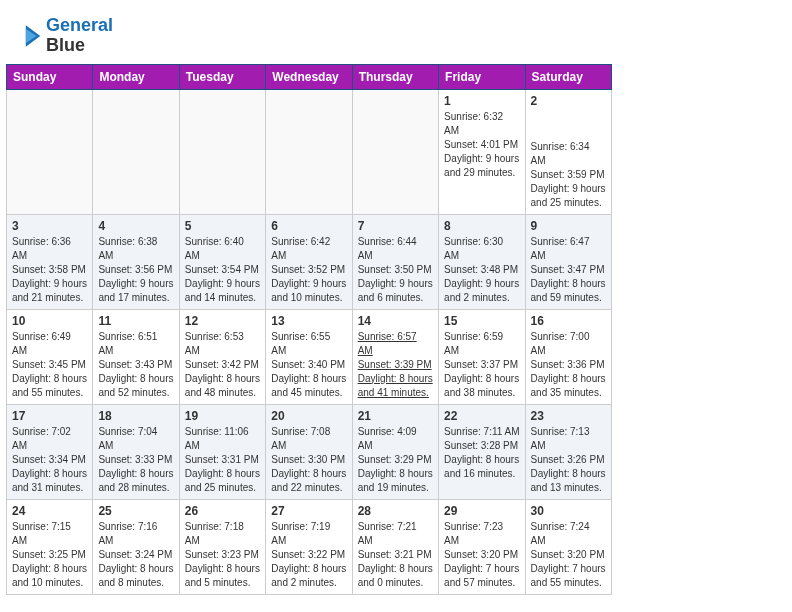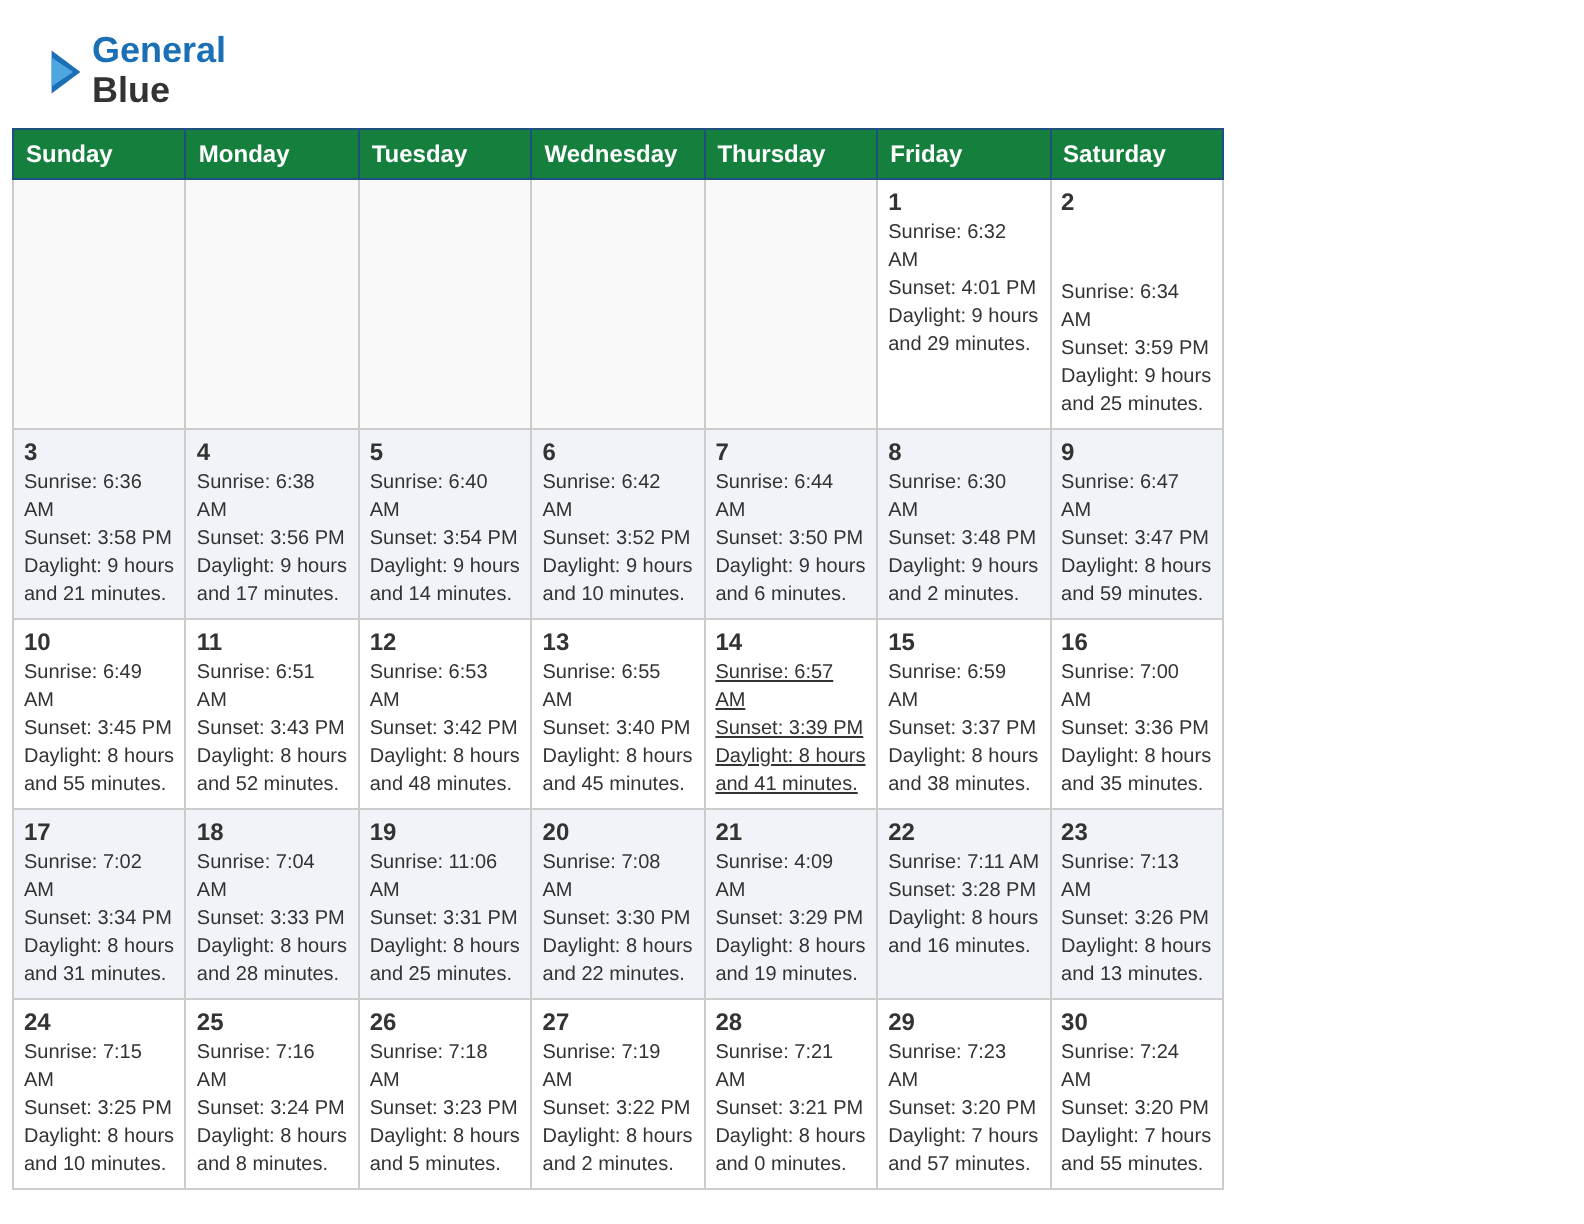--- a/index.html
+++ b/index.html
@@ -47,21 +47,21 @@
     }
     .location {
       font-size: 14px;
       color: #555;
     }
     .calendar {
       width: 100%;
       border-collapse: collapse;
     }
     .calendar th {
-      background: #15803d;
+      background: #a21caf;
       color: #fff;
       font-size: 12px;
       font-weight: bold;
       padding: 5px 6px;
       text-align: left;
       border: 1px solid #1e4f80;
     }
     .calendar td {
       border: 1px solid #ccc;
       vertical-align: top;

